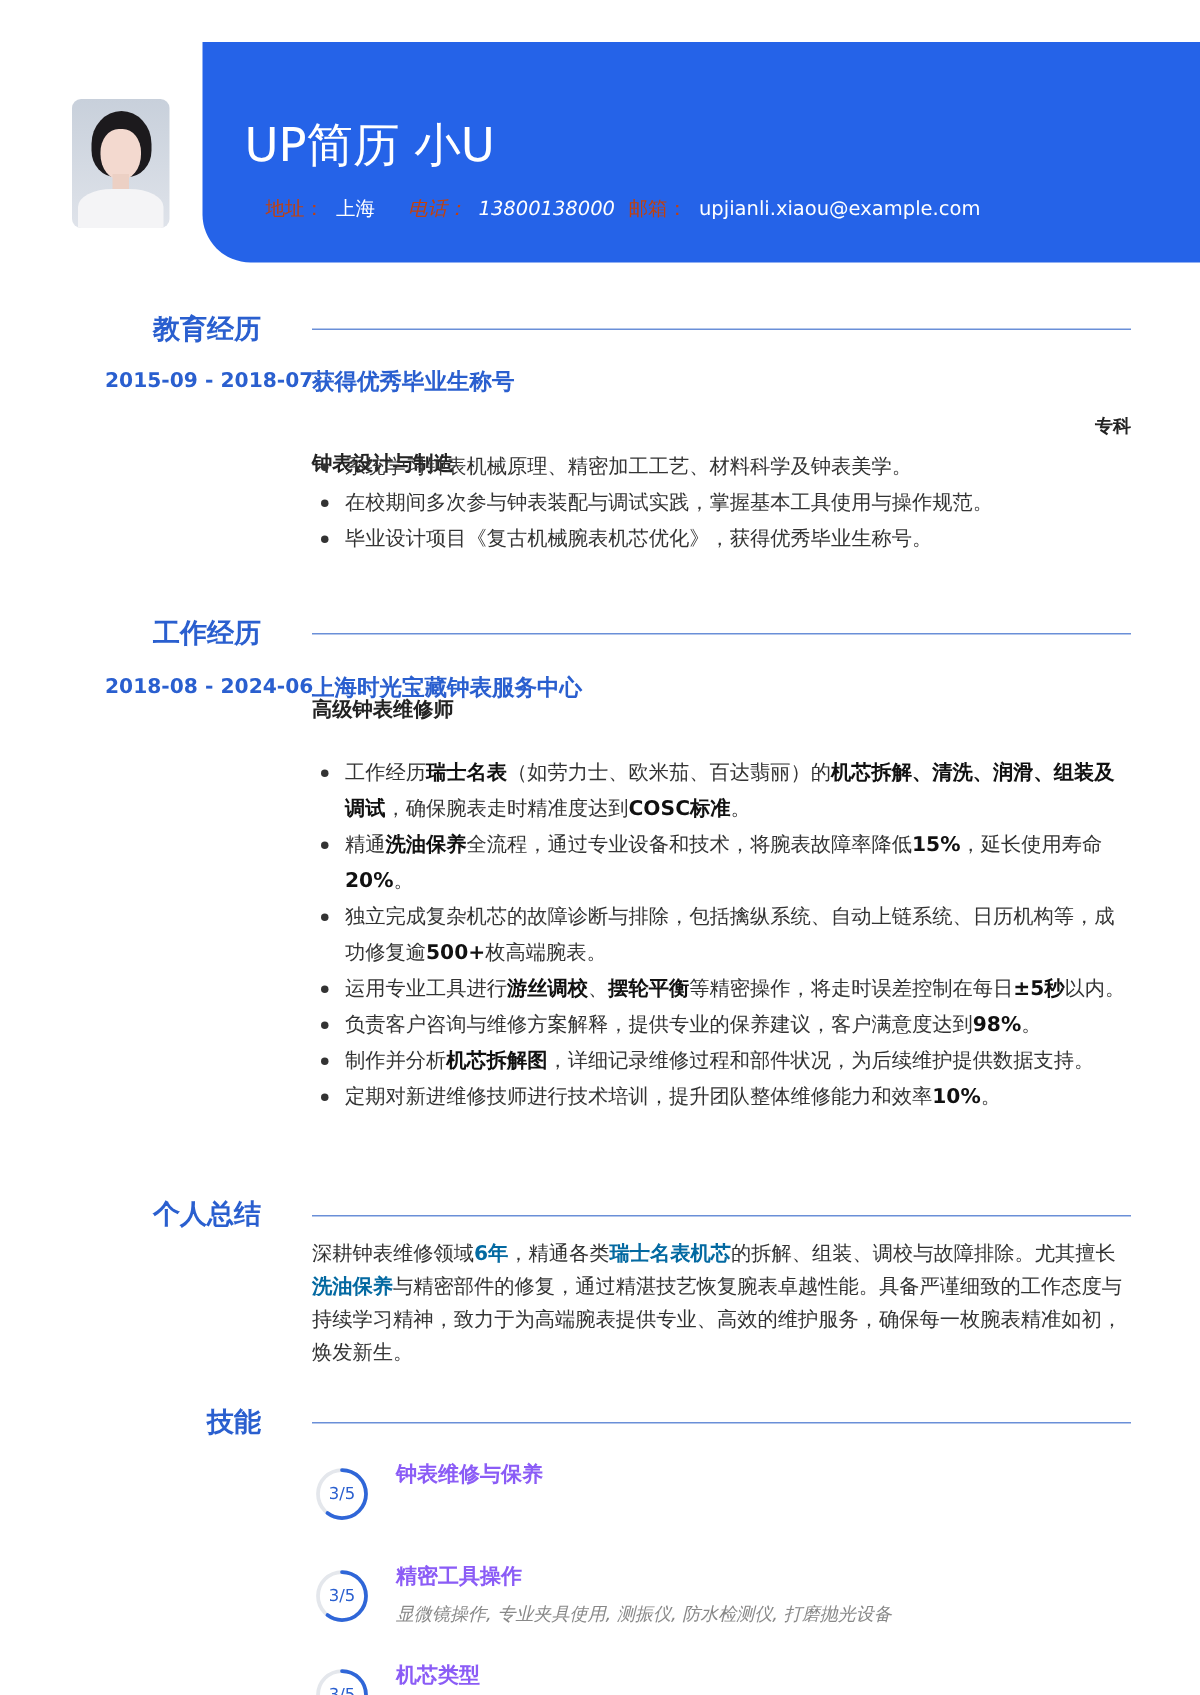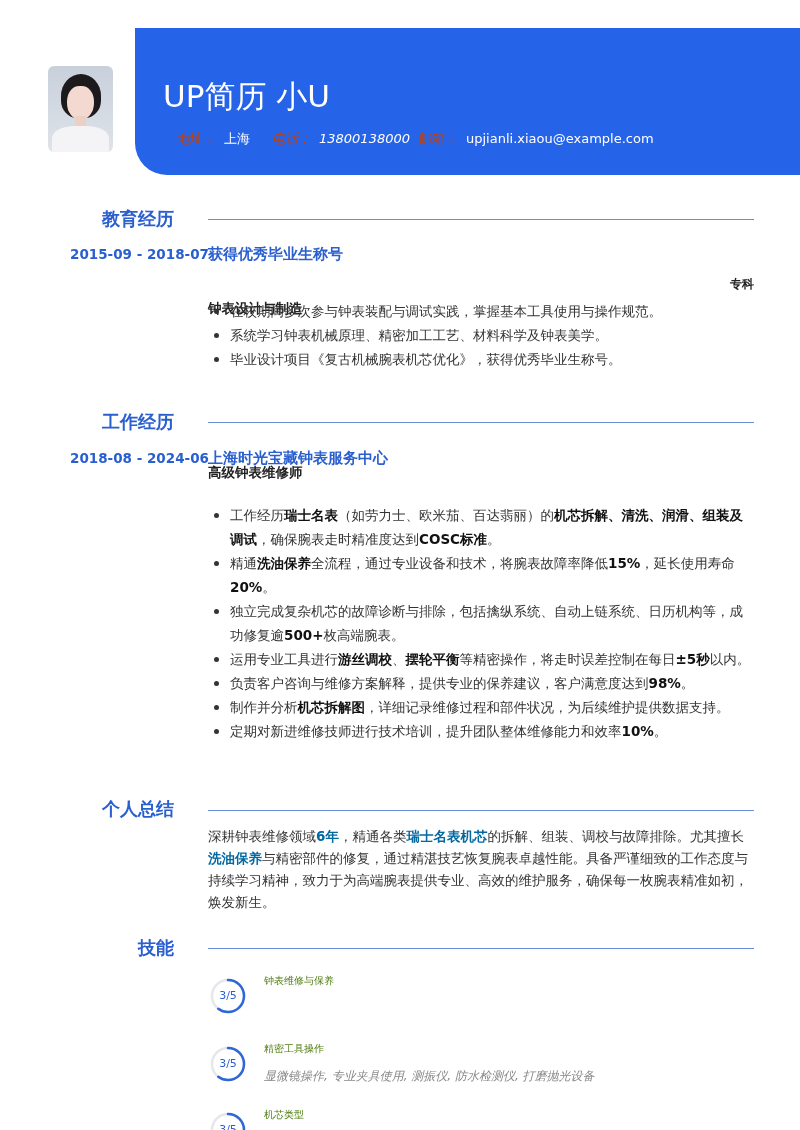--- a/index.html
+++ b/index.html
@@ -40,21 +40,21 @@
   ul.bullets li { position: relative; padding-left: 22px; font-size: 13.5px; line-height: 24px; color: #333; }
   ul.bullets li::before { content: ""; position: absolute; left: 6px; top: 10px; width: 5px; height: 5px; border-radius: 50%; background: #333; }
   ul.bullets b { color: #111; font-weight: bold; }
 
   .summary { position: absolute; left: 208px; width: 548px; font-size: 13.5px; line-height: 22px; color: #333; }
   .summary b { color: #0369a1; text-align: right; }
 
   .skill { position: absolute; left: 210px; width: 546px; height: 62px; }
   .ring { position: absolute; left: 0; top: 4px; width: 36px; height: 36px; }
   .ring-text { position: absolute; left: 0; top: 4px; width: 36px; height: 36px; line-height: 36px; text-align: center; font-size: 11px; color: #2a5fcf; }
-  .skill-name { position: absolute; left: 54px; top: 0; font-size: 10px; font-weight: normal; color: #4d7c0f; }
+  .skill-name { position: absolute; left: 54px; top: 0; font-size: 14px; font-weight: bold; color: #8b5cf6; }
   .skill-desc { position: absolute; left: 54px; top: 26px; font-size: 12px; font-style: italic; color: #888; white-space: nowrap; }
 </style>
 </head>
 <body>
 
 <div class="avatar">
   <div class="hair"></div>
   <div class="face"></div>
   <div class="neck"></div>
   <div class="body"></div>
@@ -72,22 +72,22 @@
   <span class="lbl">邮箱：</span><span class="val">upjianli.xiaou@example.com</span>
 </div>
 
 <div class="section-title" style="top:207px;">教育经历</div>
 <div class="section-rule" style="top:219px;"></div>
 <div class="date" style="top:246px;">2015-09 - 2018-07</div>
 <div class="org" style="top:245px;">获得优秀毕业生称号</div>
 <div class="role" style="top:276px;margin-top:24px;">钟表设计与制造</div>
 <div class="degree" style="top:276px;">专科</div>
 <ul class="bullets" style="top:299px;">
+  <li>系统学习钟表机械原理、精密加工工艺、材料科学及钟表美学。</li>
   <li>在校期间多次参与钟表装配与调试实践，掌握基本工具使用与操作规范。</li>
-  <li>系统学习钟表机械原理、精密加工工艺、材料科学及钟表美学。</li>
   <li>毕业设计项目《复古机械腕表机芯优化》，获得优秀毕业生称号。</li>
 </ul>
 
 <div class="section-title" style="top:410px;">工作经历</div>
 <div class="section-rule" style="top:422px;"></div>
 <div class="date" style="top:450px;">2018-08 - 2024-06</div>
 <div class="org" style="top:449px;">上海时光宝藏钟表服务中心</div>
 <div class="role" style="top:464px;">高级钟表维修师</div>
 <ul class="bullets" id="work-bullets" style="top:503px;">
     <li><span>工作经历</span><b>瑞士名表</b><span>（如劳力士、欧米茄、百达翡丽）的</span><b>机芯拆解、清洗、润滑、组装及调试</b><span>，确保腕表走时精准度达到</span><b>COSC标准</b><span>。</span></li>

